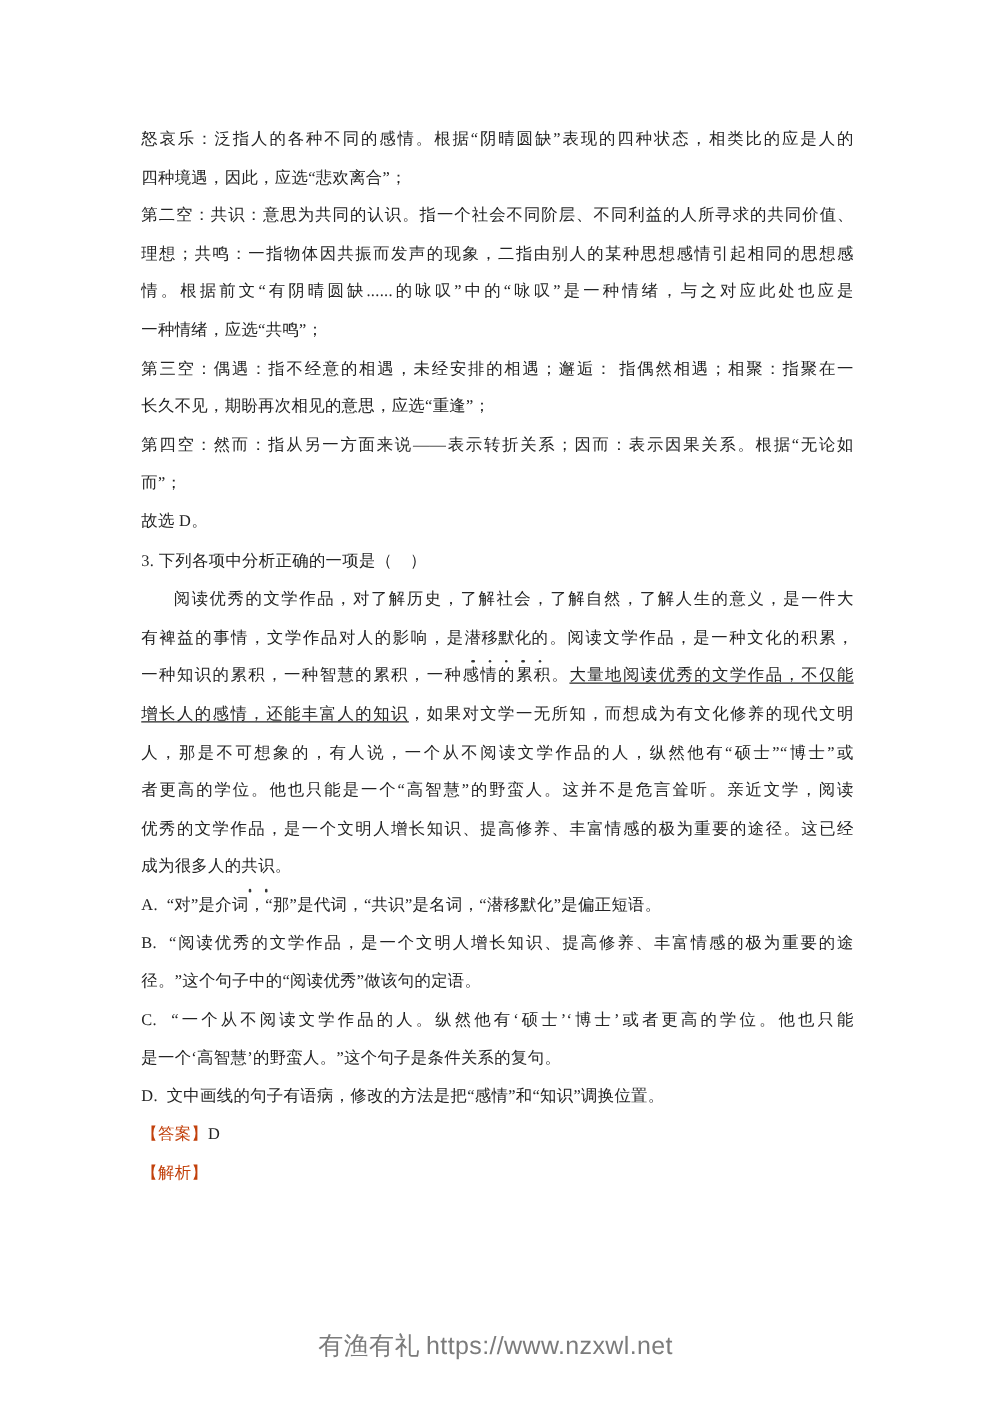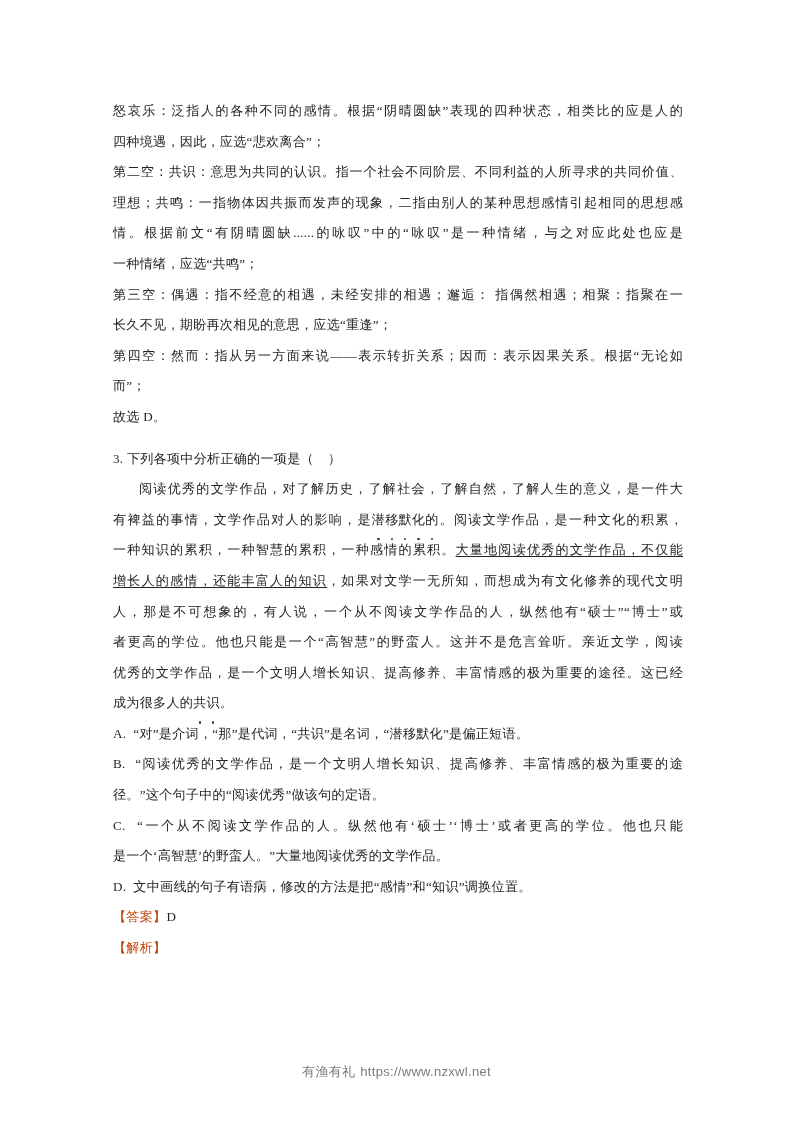--- a/index.html
+++ b/index.html
@@ -39,21 +39,21 @@
   .ln.justify {
     white-space: normal;
     text-align: justify;
     text-align-last: justify;
     text-justify: inter-character;
   }
   .indent2 {
     text-indent: 26px;
   }
   .qnum {
-    margin-top: 11px;
+    margin-top: 1px;
   }
   .ans-label {
     color: #c2410c;
   }
   .u {
     text-decoration: underline;
     text-decoration-thickness: 1px;
     text-underline-offset: 2px;
   }
   
@@ -76,21 +76,21 @@
     border-radius: 50%;
     background: #3a3a3a;
   }
   .watermark {
     position: absolute;
     left: 0;
     top: 1063px;
     width: 793px;
     text-align: center;
     font-family: "Liberation Sans", "DejaVu Sans", sans-serif;
-    font-size: 13px;
+    font-size: 20px;
     color: #7b7b7b;
     letter-spacing: 0.3px;
   }
   .wm-cn { margin-right: 5px; }
 </style>
 </head>
 <body>
 
 <div class="page">
   <div class="content">
@@ -117,21 +117,21 @@
     <div class="ln justify">者更高的学位。他也只能是一个“高智慧”的野蛮人。这并不是危言耸听。亲近文学，阅读</div>
     <div class="ln justify">优秀的文学作品，是一个文明人增长知识、提高修养、丰富情感的极为重要的途径。这已经</div>
     <div class="ln">成为很多人的<span class="dotted"><span class="ch">共</span><span class="ch">识</span></span>。</div>
 
     <div class="ln"><span>A.</span>&nbsp;&nbsp;<span>“对”是介词，“那”是代词，“共识”是名词，“潜移默化”是偏正短语。</span></div>
 
     <div class="ln justify"><span>B.</span>&nbsp;&nbsp;<span>“阅读优秀的文学作品，是一个文明人增长知识、提高修养、丰富情感的极为重要的途</span></div>
     <div class="ln">径。”这个句子中的“阅读优秀”做该句的定语。</div>
 
     <div class="ln justify"><span>C.</span>&nbsp;&nbsp;<span>“一个从不阅读文学作品的人。纵然他有‘硕士’‘博士’或者更高的学位。他也只能</span></div>
-    <div class="ln">是一个‘高智慧’的野蛮人。”大量地阅读优秀的文学作品。</div>
+    <div class="ln">是一个‘高智慧’的野蛮人。”这个句子是条件关系的复句。</div>
 
     <div class="ln"><span>D.</span>&nbsp;&nbsp;<span>文中画线的句子有语病，修改的方法是把“感情”和“知识”调换位置。</span></div>
 
     <div class="ln"><span class="ans-label">【答案】</span><span>D</span></div>
     <div class="ln"><span class="ans-label">【解析】</span></div>
 
   </div>
 
   <div class="watermark">
     <span class="wm-cn">有渔有礼</span><span>https://www.nzxwl.net</span>

